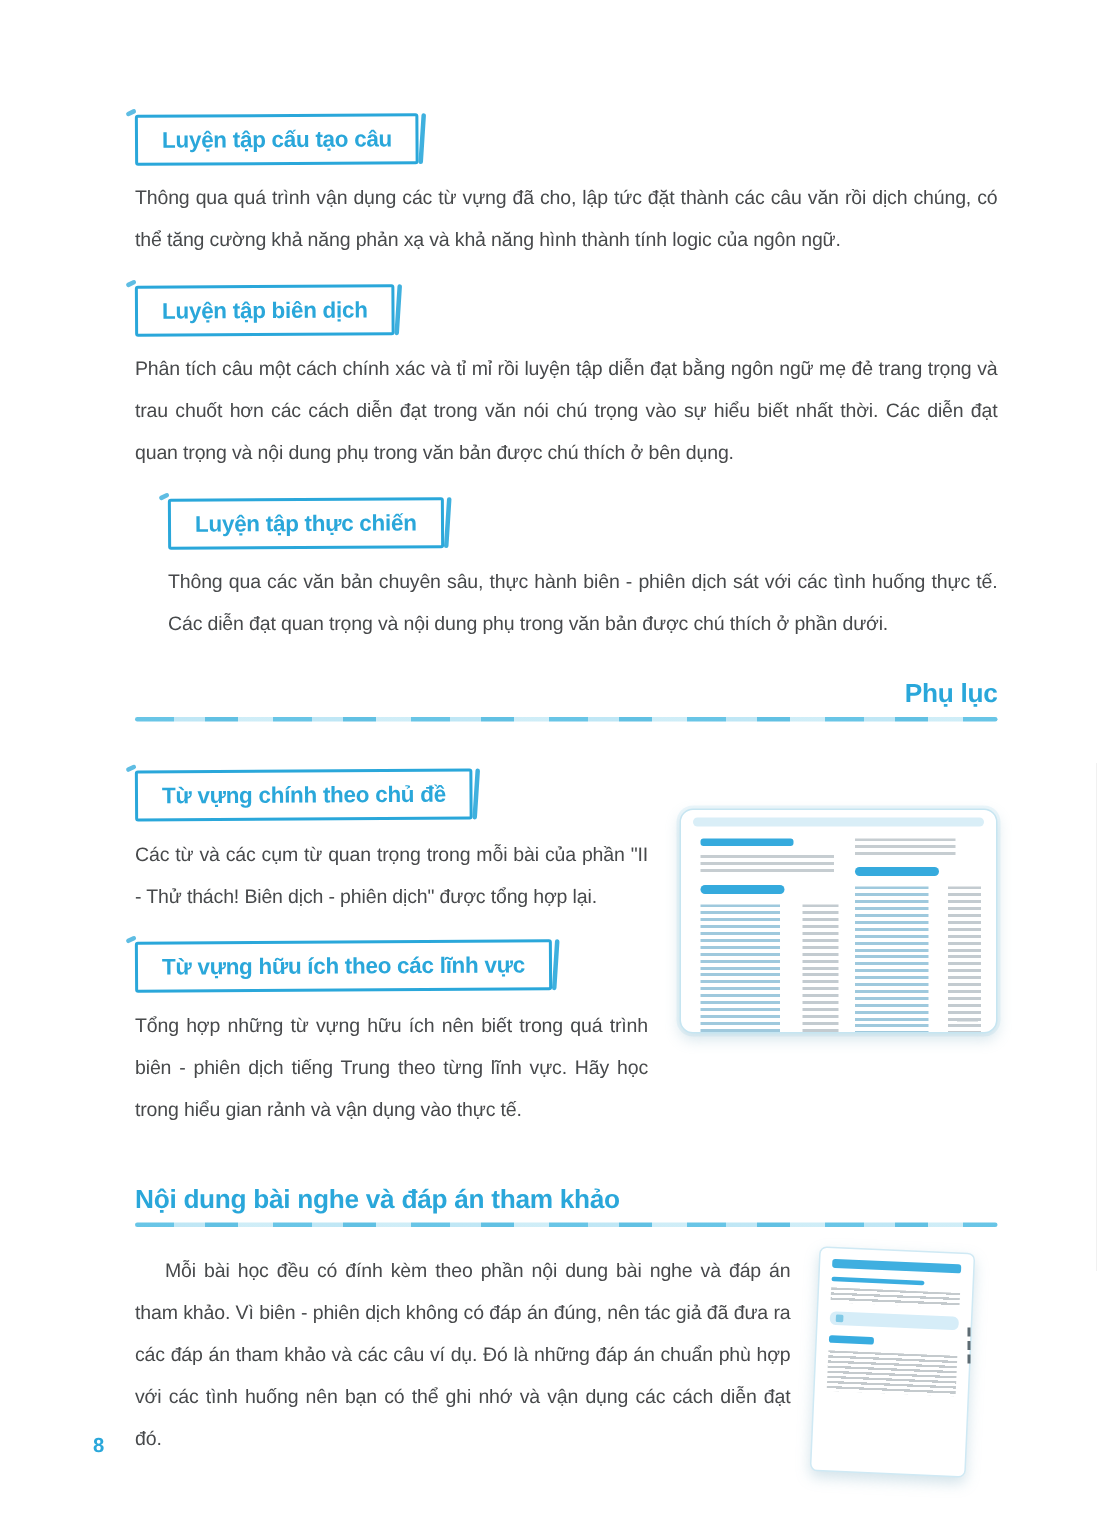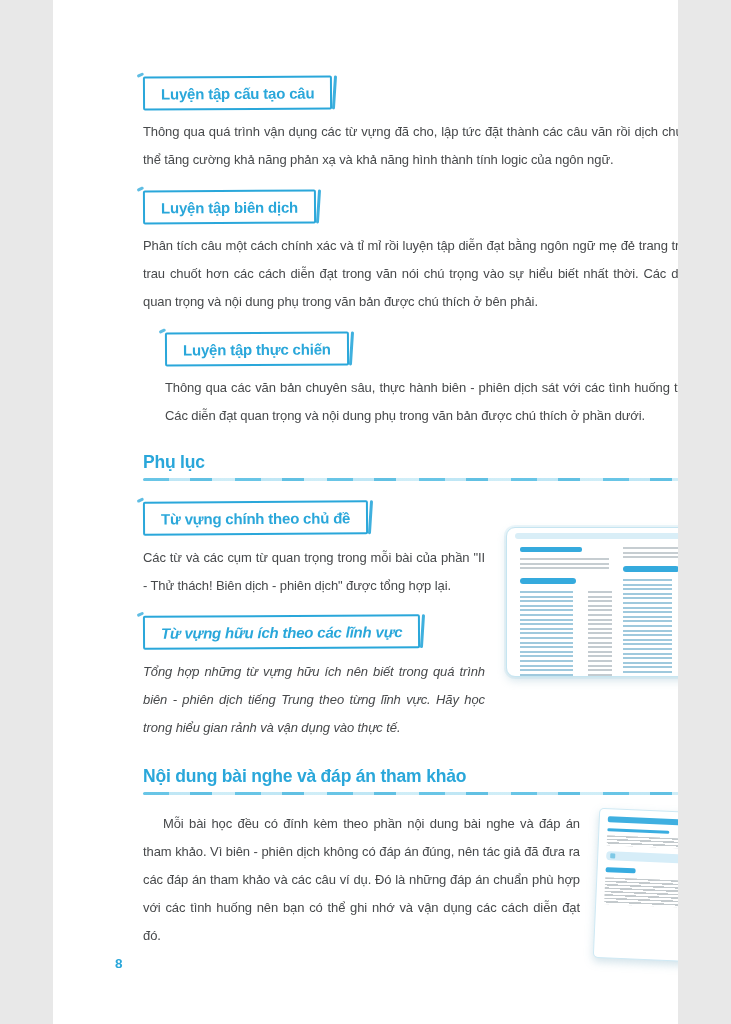--- a/index.html
+++ b/index.html
@@ -1,19 +1,19 @@
 <!DOCTYPE html>
 <html><head>
 <meta charset="utf-8">
 <style>
   * { margin:0; padding:0; box-sizing:border-box; }
   html,body { background:#e8e8e8; }
   .page {
     position:relative;
-    width:625px; height:1024px;
+    width:731px; height:1024px;
     margin:0 auto;
     background:#ffffff;
     font-family:"Liberation Sans", sans-serif;
     overflow:hidden;
     padding-left:10px;
   }
   .content {
     position:absolute;
     left:90px; top:76px; width:575px;
   }
@@ -76,29 +76,29 @@
   .hand-rule {
     height:3px;
     margin-top:5px;
     border-radius:2px;
     background:repeating-linear-gradient(90deg,
       rgba(78,187,226,.85) 0 26px,
       rgba(140,211,237,.55) 26px 47px,
       rgba(58,177,220,.8) 47px 69px,
       rgba(160,220,240,.5) 69px 92px);
   }
-  .appendix-head { margin-bottom:20px; }
+  .appendix-head { margin-bottom:32px;text-align:right; }
   .listening-head { margin-bottom:15px;margin-top:24px; }
   
   .twocol { display:flex; }
   .twocol .colL { width:342px; flex:none; }
   .twocol .colR { flex:none; margin-left:auto; }
   .app-item .badge { margin-bottom:9px; }
   .app-item { margin-bottom:15px; }
-  .app-item:last-child { margin-bottom:0;font-style:italic; }
+  .app-item:last-child { margin-bottom:11px; }
   .appendix-block { margin-bottom:21px; }
   
   .thumb-land {
     width:212px; height:150px;
     margin-top:26px;
     background:#fff;
     border:1px solid #c6e5f1;
     border-radius:9px;
     box-shadow:0 4px 9px rgba(130,175,195,.30), 0 0 0 2px rgba(214,238,247,.45);
     position:relative;
@@ -187,21 +187,21 @@
 <div class="page">
   <div class="content">
 
     <div class="sec1">
       <span class="badge">Luyện tập cấu tạo câu</span>
       <p class="para">Thông qua quá trình vận dụng các từ vựng đã cho, lập tức đặt thành các câu văn rồi dịch chúng, có thể tăng cường khả năng phản xạ và khả năng hình thành tính logic của ngôn ngữ.</p>
     </div>
 
     <div class="sec2">
       <span class="badge">Luyện tập biên dịch</span>
-      <p class="para">Phân tích câu một cách chính xác và tỉ mỉ rồi luyện tập diễn đạt bằng ngôn ngữ mẹ đẻ trang trọng và trau chuốt hơn các cách diễn đạt trong văn nói chú trọng vào sự hiểu biết nhất thời. Các diễn đạt quan trọng và nội dung phụ trong văn bản được chú thích ở bên phải.</p>
+      <p class="para">Phân tích câu một cách chính xác và tỉ mỉ rồi luyện tập diễn đạt bằng ngôn ngữ mẹ đẻ trang trọng và trau chuốt hơn các cách diễn đạt trong văn nói chú trọng vào sự hiểu biết nhất thời. Các diễn đạt quan trọng và nội dung phụ trong văn bản được chú thích ở bên dụng.</p>
     </div>
 
     <div class="sec3">
       <span class="badge">Luyện tập thực chiến</span>
       <p class="para">Thông qua các văn bản chuyên sâu, thực hành biên - phiên dịch sát với các tình huống thực tế. Các diễn đạt quan trọng và nội dung phụ trong văn bản được chú thích ở phần dưới.</p>
     </div>
 
     <div class="appendix-head">
       <div class="h-blue">Phụ lục</div>
       <div class="hand-rule"></div>

